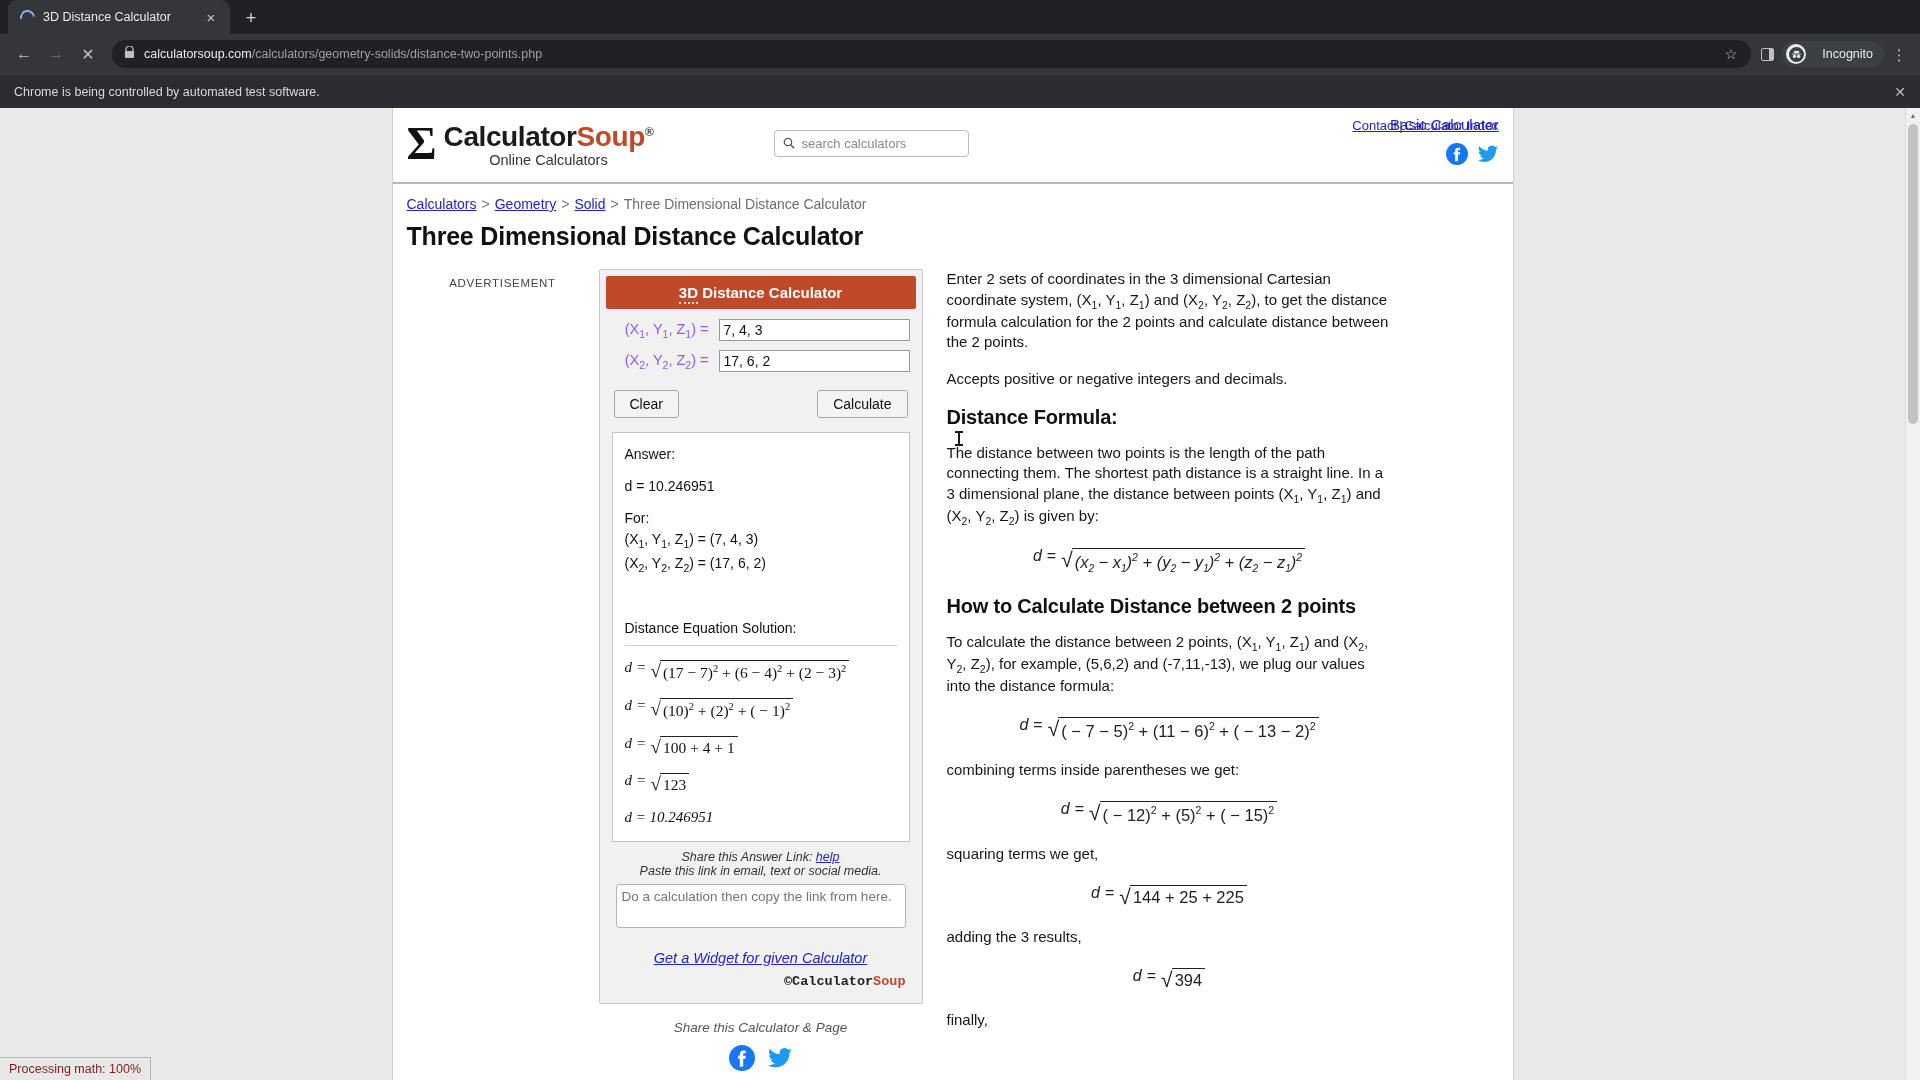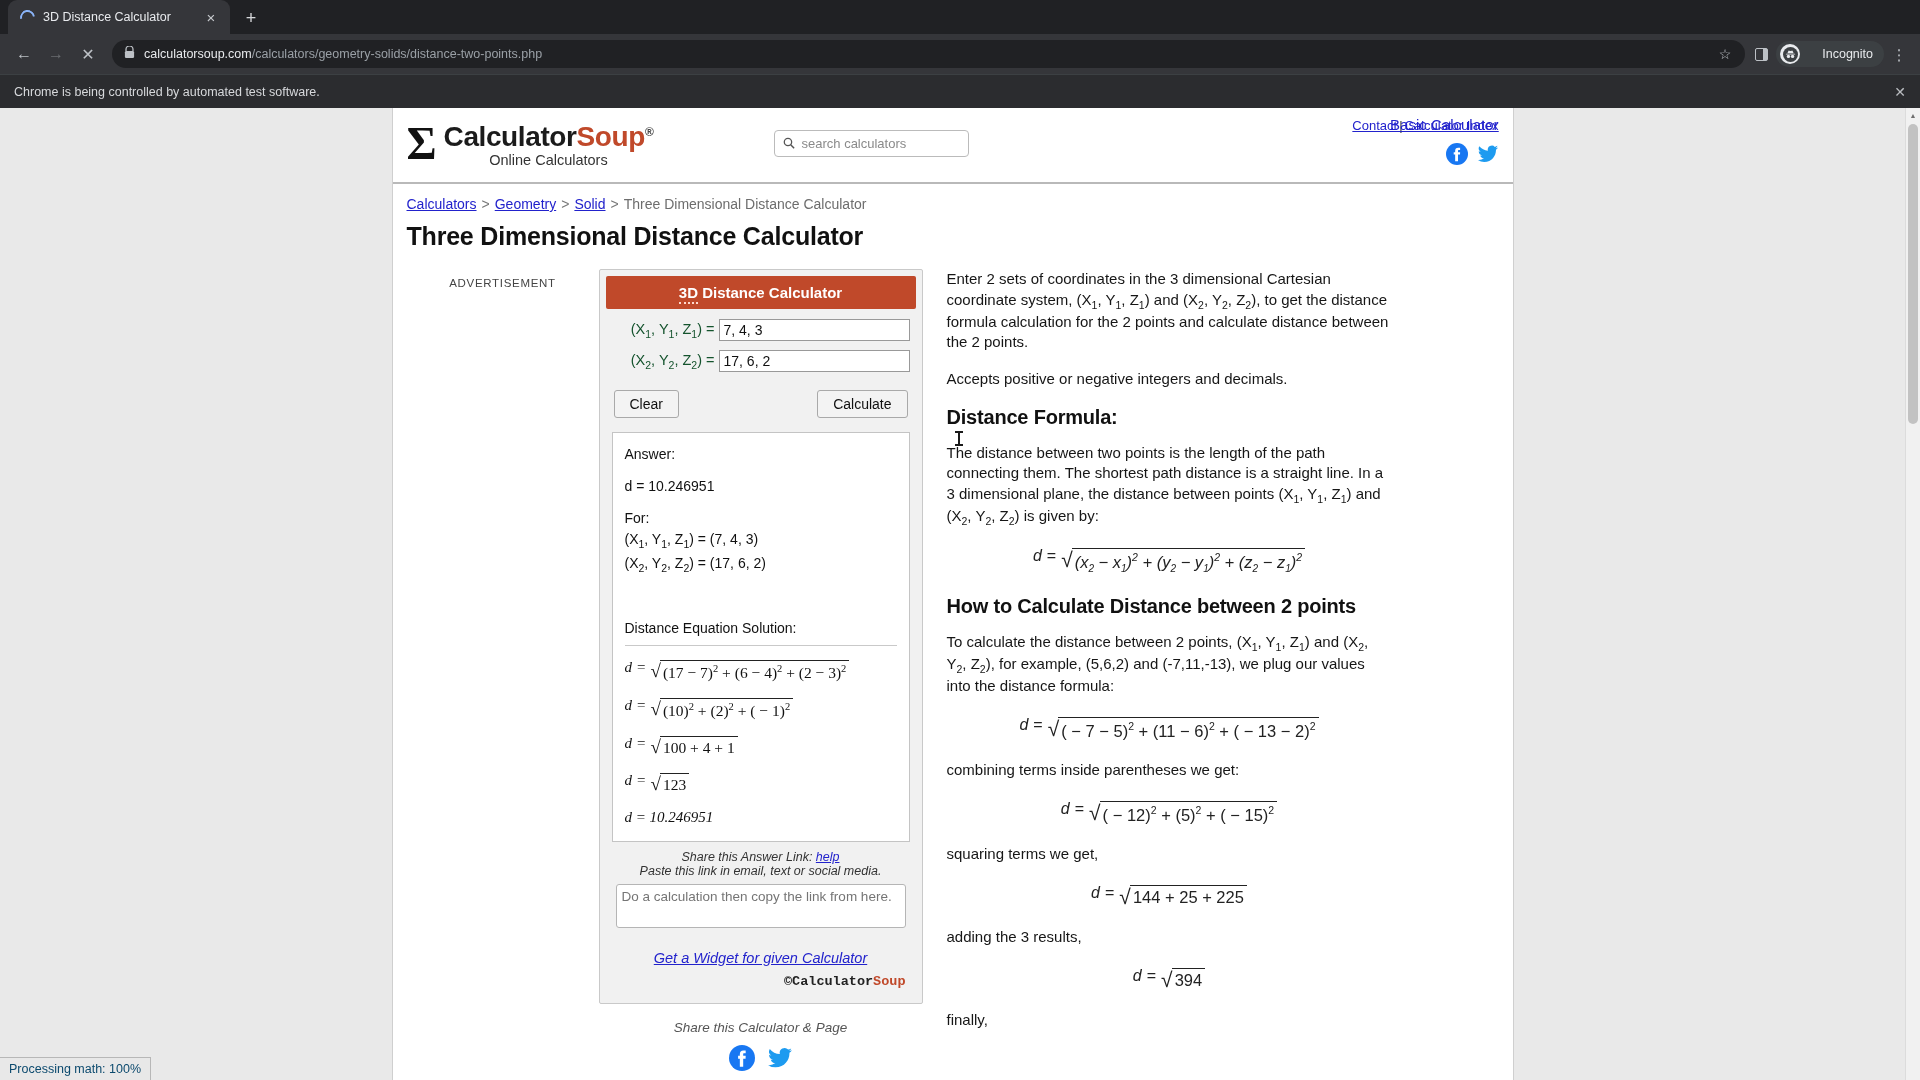--- a/index.html
+++ b/index.html
@@ -52,21 +52,21 @@
     min-width:0;
   }
   .lock { flex:0 0 11px; }
   .url { font-size:12.5px; color:#9aa0a6; white-space:nowrap; overflow:hidden; }
   .url b { color:#e8eaed; font-weight:400; }
   .omni-right { display:flex; align-items:center; gap:14px; padding-right:2px; }
   .star { color:#bdc1c6; font-size:14px; }
   .sidepanel-ico { width:13px; height:13px; border:1.6px solid #bdc1c6; border-radius:2px; position:relative; }
   .sidepanel-ico::after { content:""; position:absolute; right:0; top:0; bottom:0; width:4.5px; background:#bdc1c6; }
   .incognito-pill {
-    display:flex; align-items:center; gap:22px; background:#3c4043;
+    display:flex; align-items:center; gap:16px; background:#3c4043;
     border-radius:13px; height:26px; padding:0 11px 0 4px; margin-left:4px;
   }
   .incog-avatar {
     width:20px; height:20px; border-radius:50%; background:#e8eaed;
     display:flex; align-items:center; justify-content:center; flex:0 0 20px;
   }
   .incog-label { color:#e8eaed; font-size:12.5px; }
   .kebab { color:#bdc1c6; font-size:15px; width:22px; text-align:center; letter-spacing:0; line-height:7px; }
 
   .infobar {
@@ -147,21 +147,21 @@
     width:324px; border:1px solid #c9c9c9; background:#f1f1f1;
     padding:6px; border-radius:2px;
   }
   .calc-title {
     background:#c0492a; color:#fff; text-align:center; font-weight:700;
     font-size:15px; padding:8px 0; border-radius:2px;
   }
   .calc-title .dotted { border-bottom:2px dotted #ffd9cd; padding-bottom:1px; }
   .calc-body { padding:10px 6px 6px 6px; }
   .row { display:flex; align-items:center; margin-bottom:9px; }
-  .row-label { font-size:14.5px; color:#14532d; width:110px; text-align:right; padding-right:4px; }
+  .row-label { font-size:14.5px; color:#8b5cf6; width:110px; text-align:right; padding-right:10px; }
   .row-label sub { font-size:10.5px; }
   .row-input {
     flex:1; height:22px; border:1px solid #999; background:#fff;
     font-family:"Liberation Sans", sans-serif; font-size:14px; color:#111;
     padding:0 4px; border-radius:0;
   }
   .btn-row { display:flex; justify-content:space-between; margin:18px 2px 14px 2px; }
   .btn {
     border:1px solid #a9a9a9; background:#f3f3f3; border-radius:3px;
     font-size:14px; color:#111; padding:5px 15px; font-family:"Liberation Sans", sans-serif;
@@ -211,21 +211,21 @@
   
   .h2 { font-size:20px; font-weight:700; color:#111; margin:0 0 14px 0; letter-spacing:-0.2px; }
   .p { font-size:15px; line-height:1.37; color:#161616; margin:0 0 16px 0; max-width:445px; }
   .p sub { font-size:10.5px; }
   .eq-center { display:flex; justify-content:center; padding:4px 0 20px 0; max-width:445px; }
 
   
   .statusbar {
     position:absolute; left:0; bottom:0; background:#e8e8e8;
     border:1px solid #b7b7b7; border-left:none; border-bottom:none;
-    font-size:12.5px; color:#0c4a6e; padding:4px 9px; z-index:40;
+    font-size:12.5px; color:#7f1d1d; padding:4px 9px; z-index:40;
   }
 
   
   .vscroll {
     width:15px; background:#f1f1f1; border-left:1px solid #dcdcdc;
     position:relative; flex:0 0 15px;
   }
   .vs-arrow { height:15px; display:flex; align-items:center; justify-content:center; color:#6e6e6e; font-size:7px; }
   .vs-thumb { position:absolute; left:2px; right:2px; top:16px; height:300px; background:#c2c2c2; border-radius:7px; }
   .cursor-ibeam { position:absolute; width:2px; height:15px; background:#1a1a1a; }

